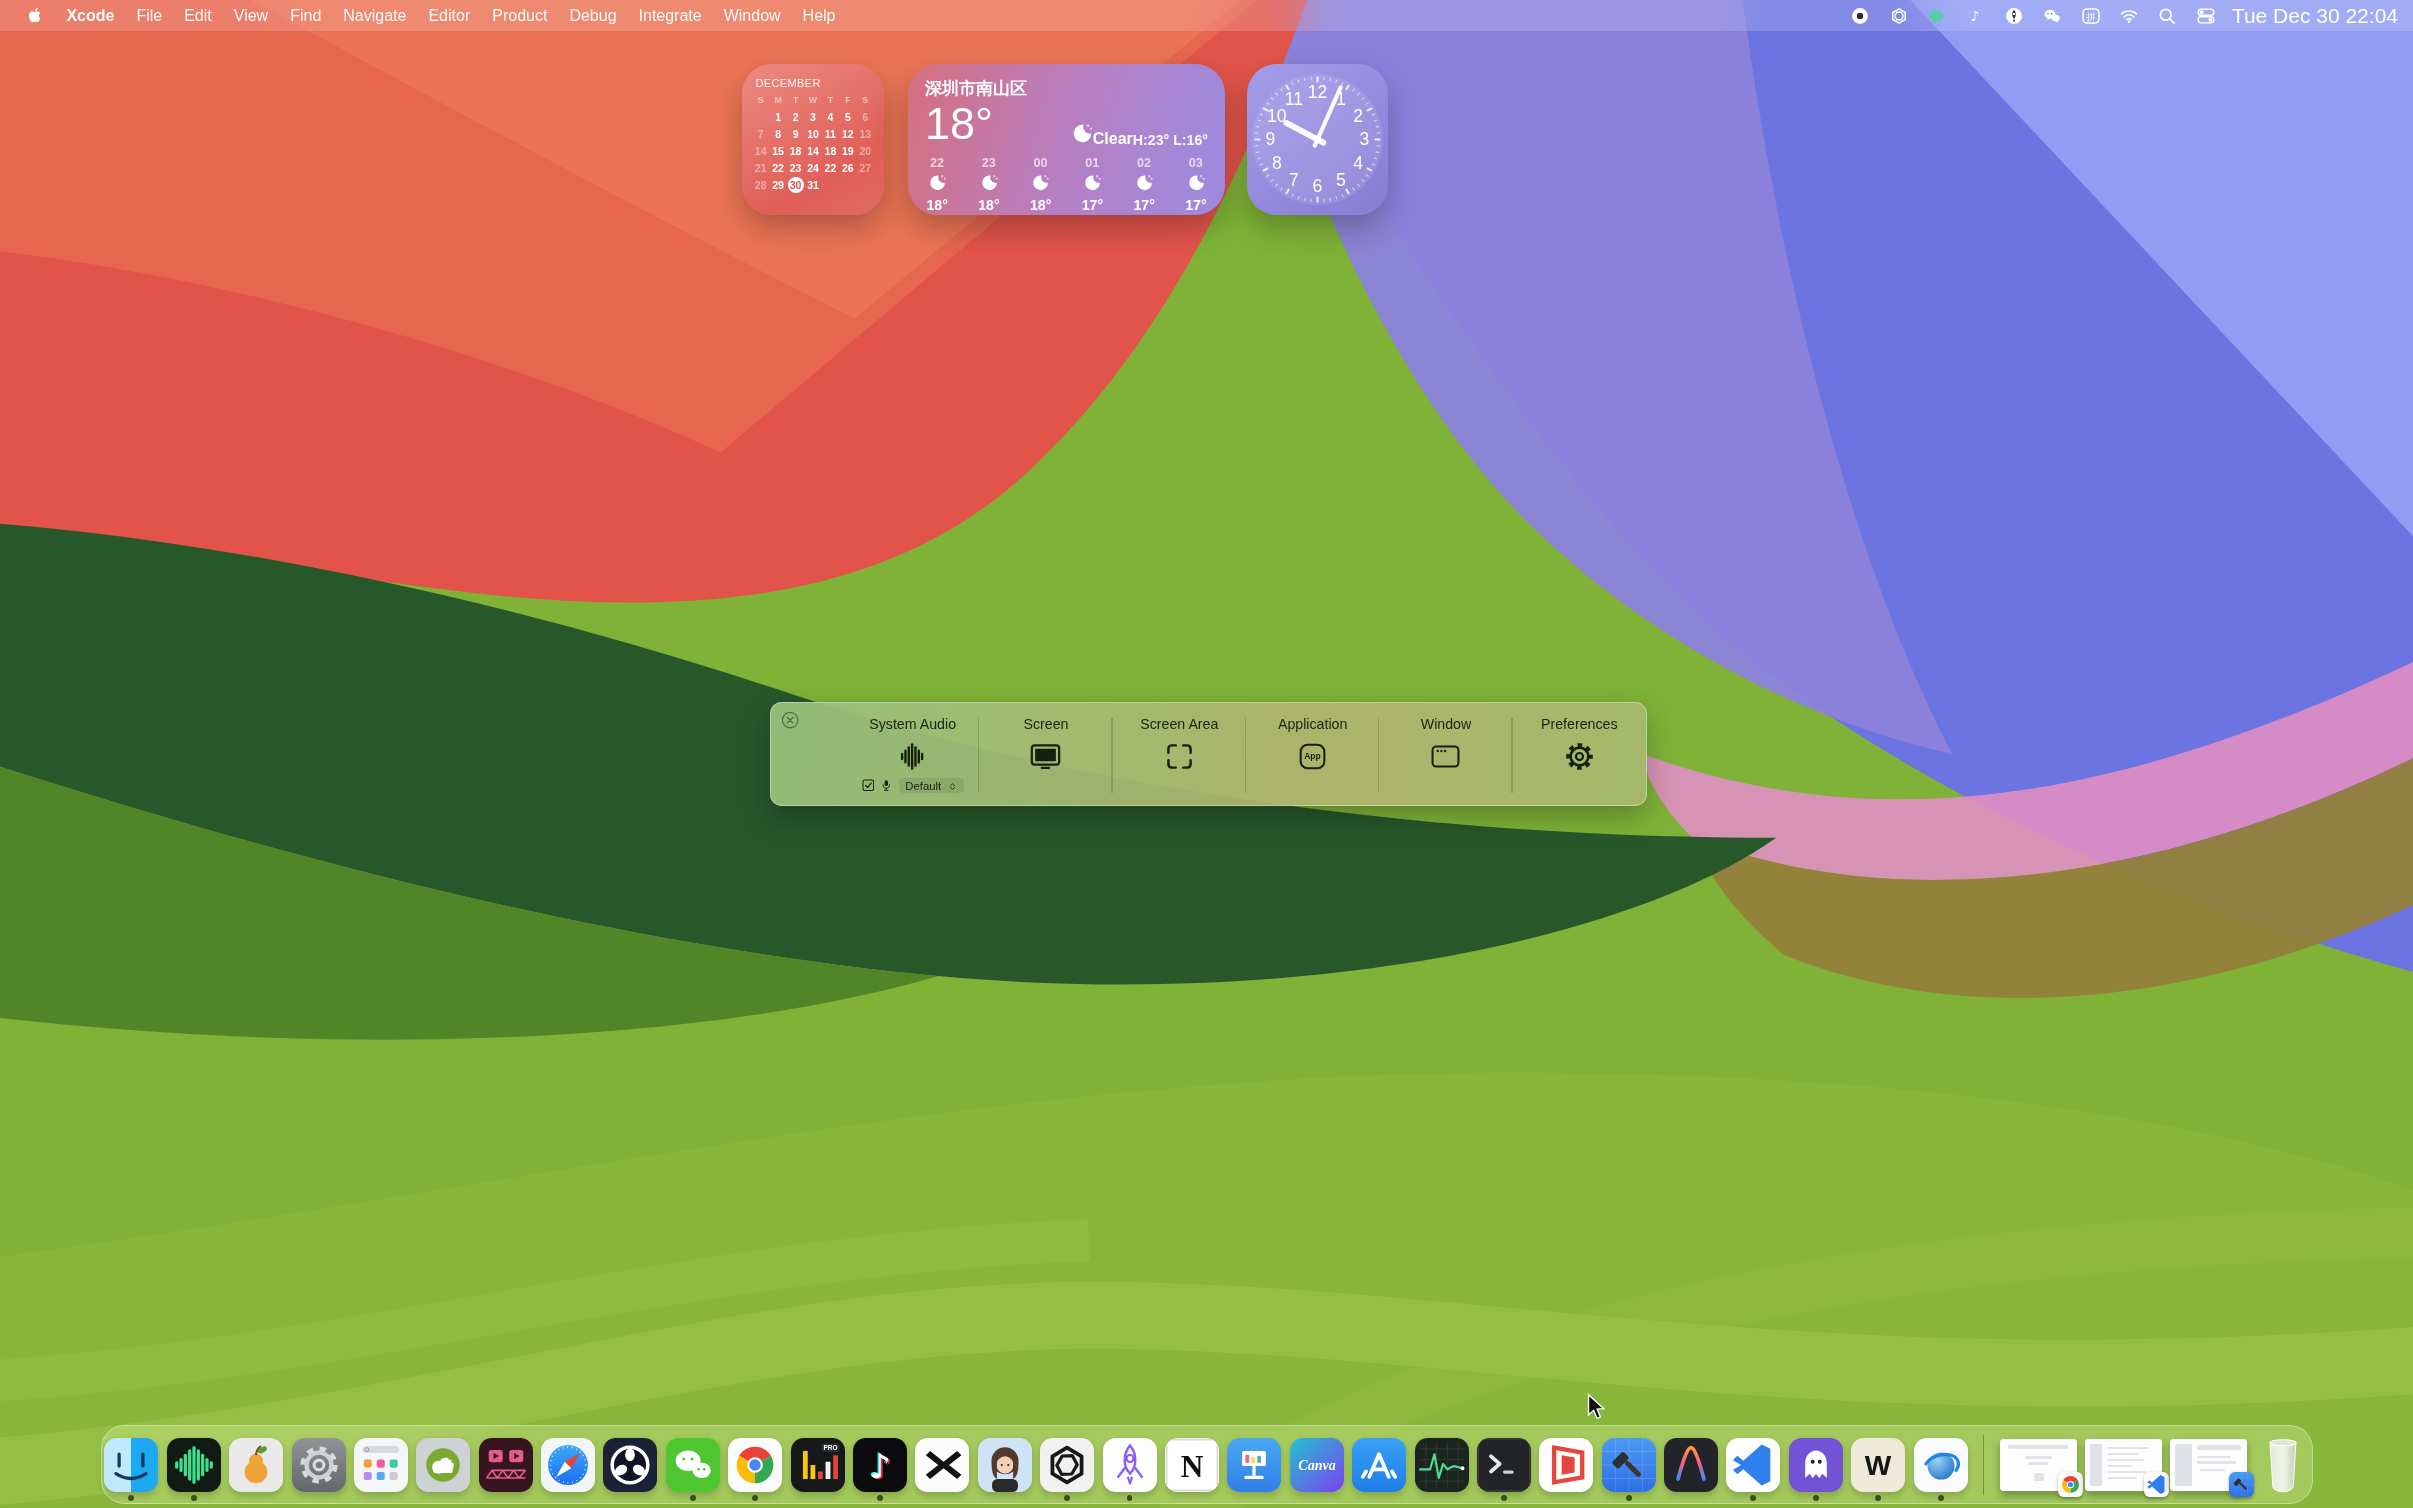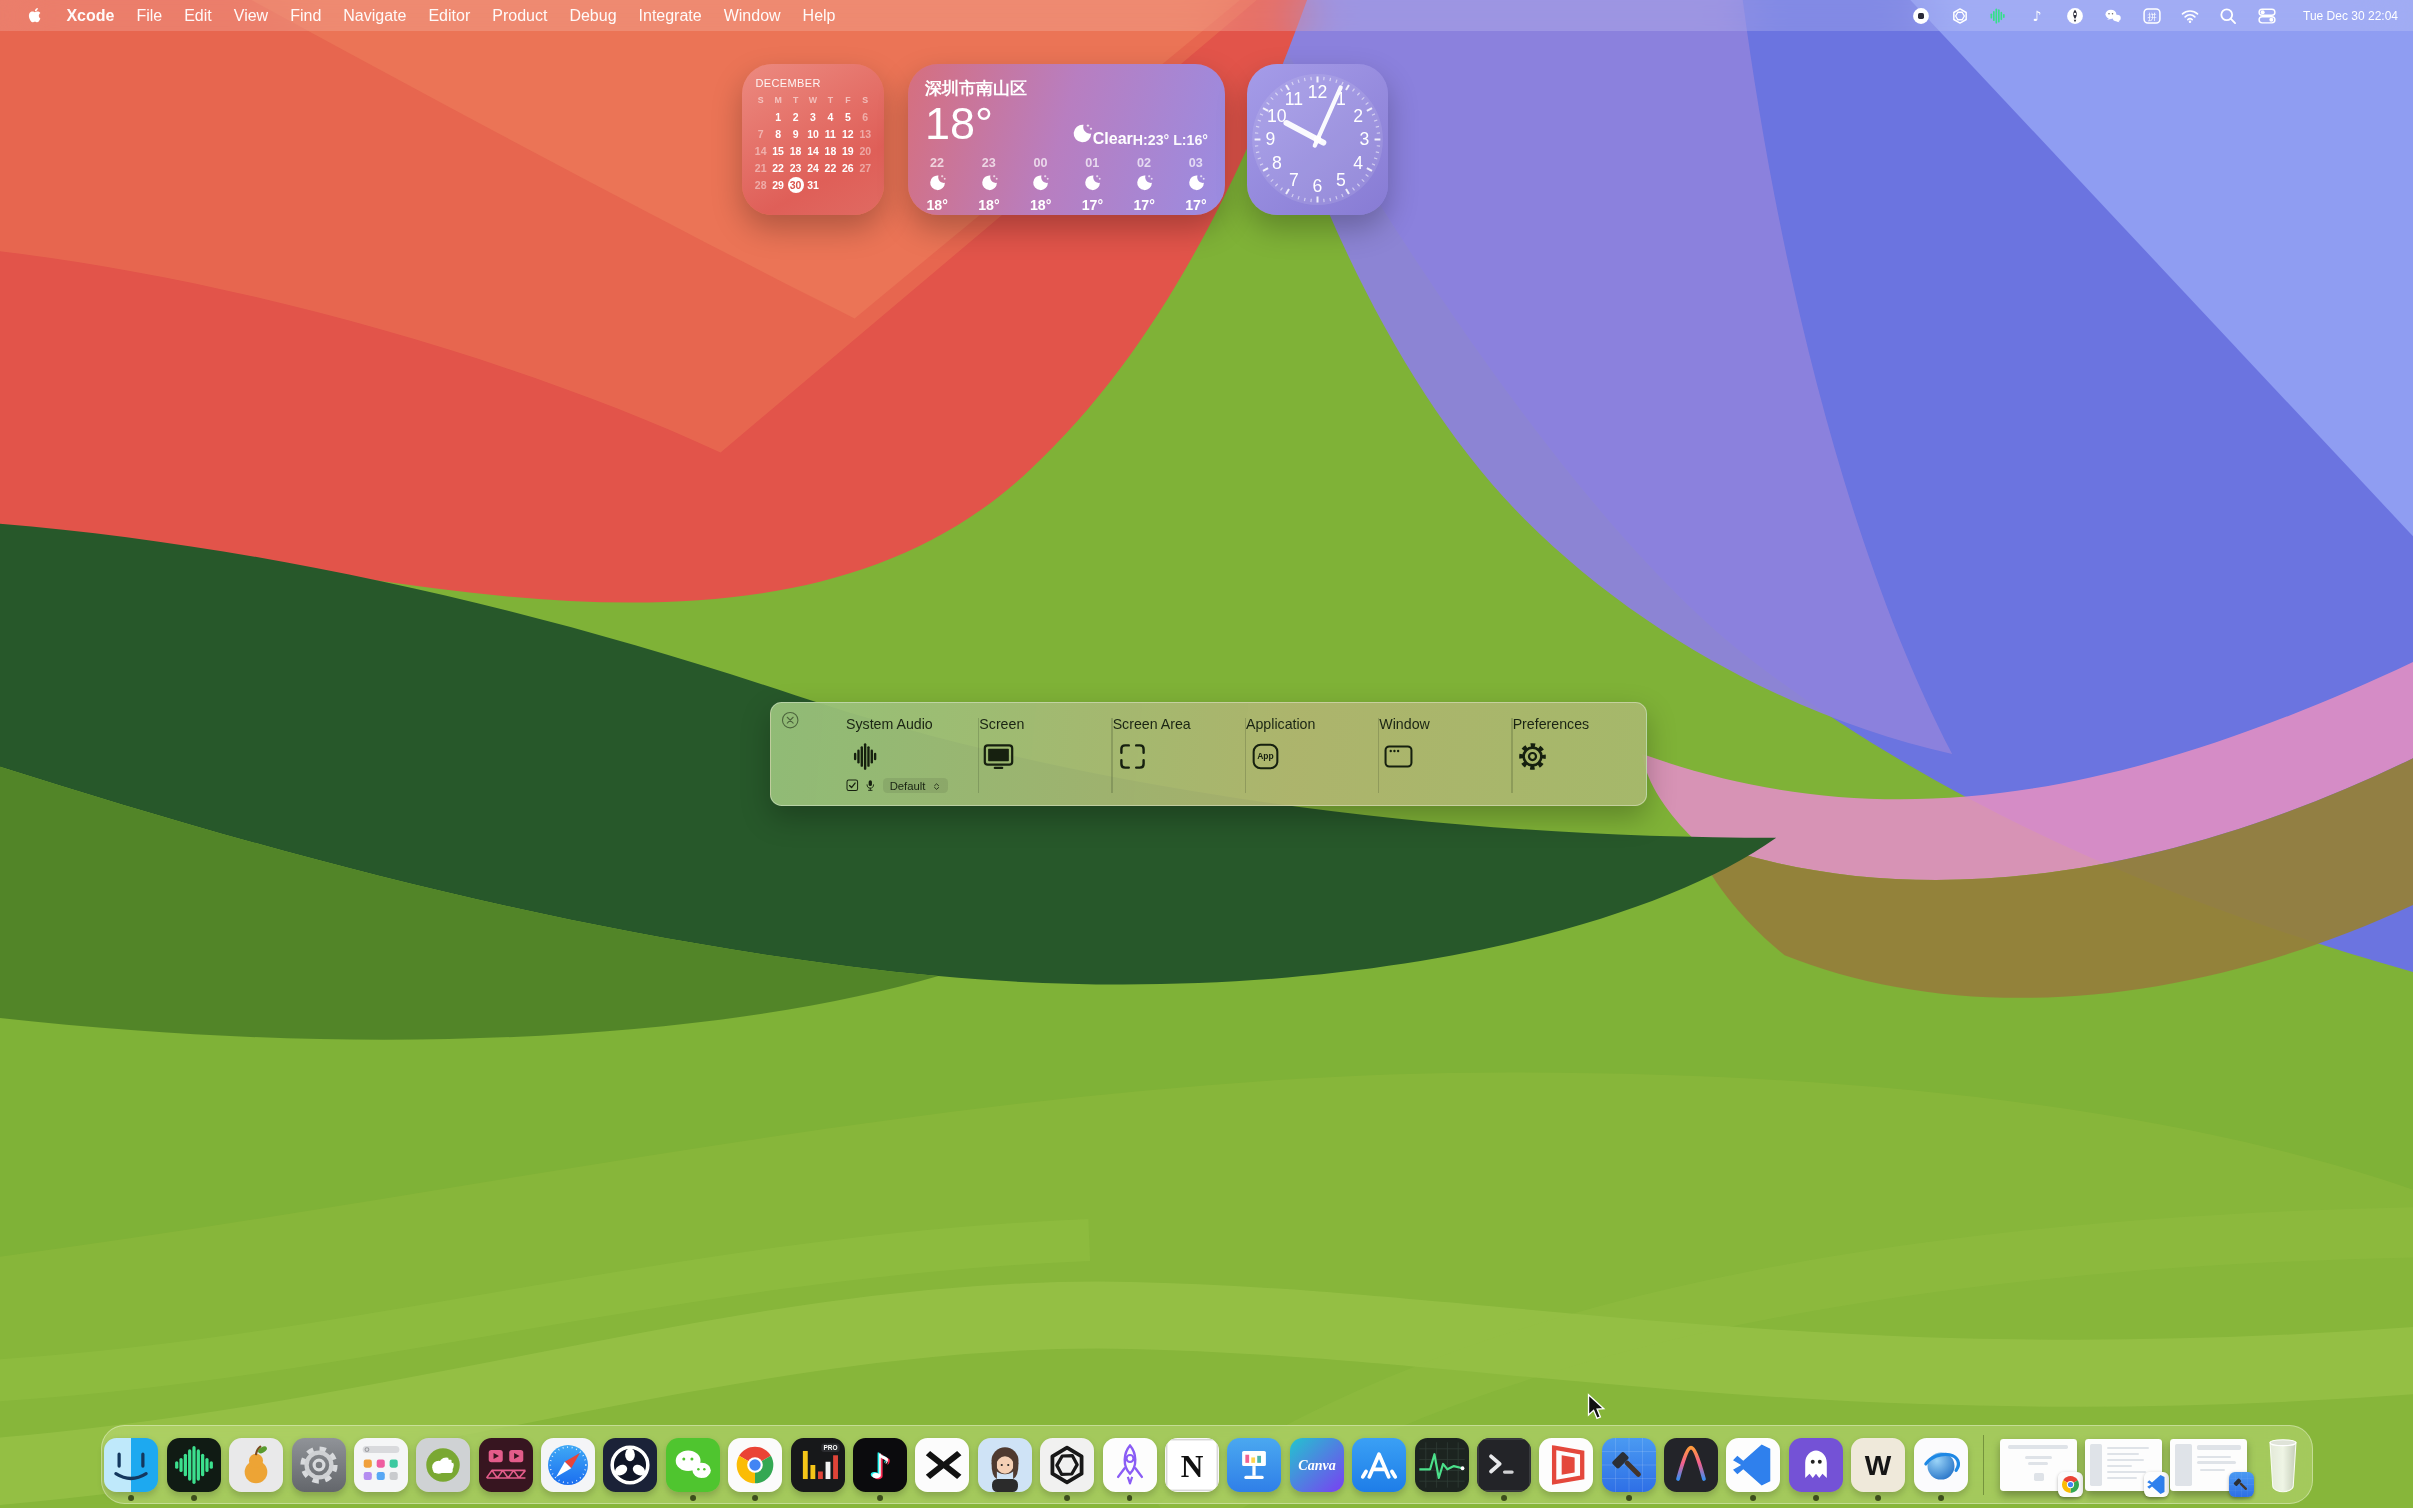--- a/index.html
+++ b/index.html
@@ -12,21 +12,21 @@
     background:rgba(255,255,255,0.16);backdrop-filter:blur(25px);
     display:flex;align-items:center;justify-content:space-between;
     color:#fff;font-size:16px;}
   .mleft{display:flex;align-items:center;gap:0;padding-left:15px;}
   .mitem{padding:0 11px;height:31px;display:flex;align-items:center;white-space:nowrap;
     color:rgba(255,255,255,0.96);}
   .appname{font-weight:bold;}
   .mright{display:flex;align-items:center;gap:0;padding-right:15px;}
   .sicon{width:20px;height:20px;margin:0 9.2px;display:flex;align-items:center;justify-content:center;}
   .sicon svg{width:20px;height:20px;}
-  #menubar-clock{margin-left:17px;white-space:nowrap;font-size:12px;}
+  #menubar-clock{margin-left:7px;white-space:nowrap;font-size:21px;}
 
   
   .widget{position:absolute;border-radius:30px;box-shadow:0 13.4px 30px rgba(0,0,0,0.25);
     color:#fff;overflow:hidden;}
   #w-calendar{left:742px;top:64px;width:142px;height:151px;
     background:linear-gradient(150deg,#ec8a80,#df5f58 70%,#e06a62);}
   #cal-title{font-size:11px;font-weight:normal;letter-spacing:0.4px;color:rgba(255,255,255,0.92);
     margin:12.6px 0 3.4px 13.4px;}
   #cal-grid{display:grid;grid-template-columns:repeat(7,1fr);margin:0 10px;
     text-align:center;font-size:10.5px;font-weight:bold;line-height:17px;}
@@ -51,21 +51,21 @@
 
   #w-clock{left:1247px;top:64px;width:141px;height:151px;
     background:linear-gradient(140deg,#a59ce8,#877bd4);}
 
   
   #captool{position:absolute;left:770px;top:702px;width:875px;height:102px;border-radius:11.7px;
     background:linear-gradient(95deg,rgba(150,193,122,0.95),rgba(176,180,112,0.93) 60%,rgba(168,184,110,0.93));
     border:1.3px solid rgba(255,255,255,0.35);box-shadow:0 11.7px 28.5px rgba(0,0,0,0.25);}
   #cap-close{position:absolute;left:10px;top:8.4px;width:18.4px;height:18.4px;opacity:0.55;}
   #cap-sections{position:absolute;left:75px;top:0;right:0;height:100%;display:flex;}
-  .cap-sec{flex:1;display:flex;flex-direction:column;padding-top:13.4px;position:relative;}
+  .cap-sec{flex:1;display:flex;flex-direction:column;align-items:center;padding-top:13.4px;position:relative;}
   .cap-label{font-size:14.2px;font-weight:500;color:#1a2413;white-space:nowrap;}
   .cap-icn{margin-top:5px;width:39px;height:39px;display:flex;align-items:center;justify-content:center;}
   .cap-icn svg{width:37px;height:37px;}
   .cap-div{position:absolute;right:0;top:15px;bottom:11.7px;width:1.3px;background:rgba(20,35,15,0.18);}
   #sysaudio-row{display:flex;align-items:center;gap:5.9px;margin-top:1.7px;}
   #sa-select{display:flex;align-items:center;gap:6.7px;background:rgba(0,0,0,0.08);
     border-radius:4.2px;padding:1.7px 6.7px;font-size:11.3px;color:#1a2413;font-weight:500;}
 
   
   #dock{position:absolute;left:101px;top:1425px;width:2210px;height:77px;border-radius:23.5px;

